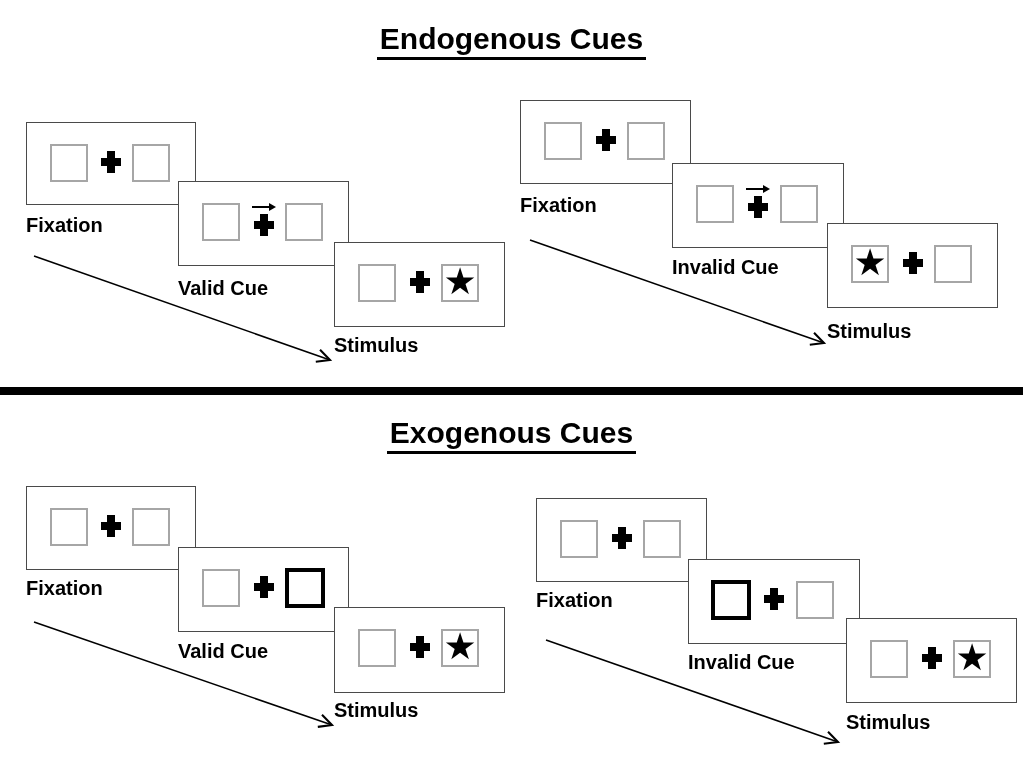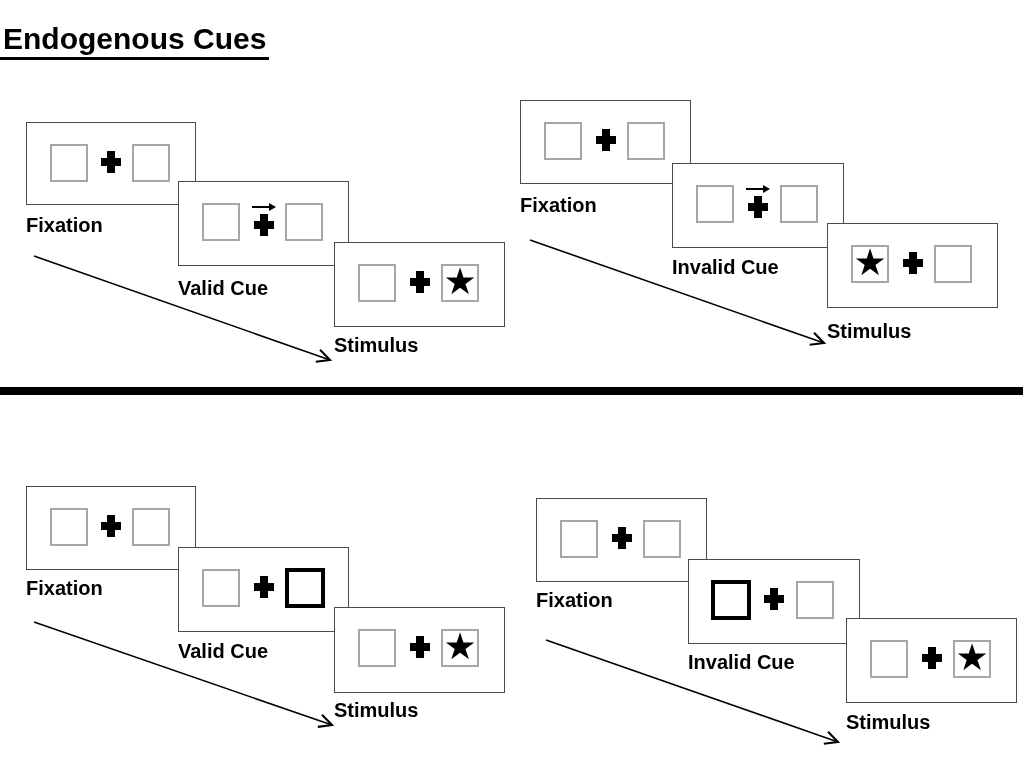--- a/index.html
+++ b/index.html
@@ -1,21 +1,21 @@
 <!DOCTYPE html>
 <html><head>
 <meta charset="utf-8">
 <style>
   html,body{margin:0;padding:0;background:#ffffff;}
   .stage{
     position:relative;width:1023px;height:767px;background:#ffffff;overflow:hidden;
     font-family:"Liberation Sans",sans-serif;color:#000;
   }
   .section-title{
-    position:absolute;left:0;width:1023px;text-align:left;
+    position:absolute;left:0;width:1023px;text-align:center;
     font-size:30px;font-weight:bold;line-height:1.1;white-space:nowrap;
   }
   .section-title .u{display:inline-block;border-bottom:3px solid #000;padding:0 3px 2px;}
   .divider{position:absolute;left:0;top:387px;width:1023px;height:8px;background:#000;}
   .card{
     position:absolute;background:#ffffff;border:1px solid #4a4a4a;box-sizing:border-box;
   }
   .sq{
     position:absolute;top:21px;width:38px;height:38px;box-sizing:border-box;
     border:2px solid #a6a6a6;background:#ffffff;
@@ -122,20 +122,23 @@
           <marker id="ah2" markerWidth="12" markerHeight="12" refX="9" refY="5" orient="auto">
             <path d="M1,1 L9,5 L1,9" fill="none" stroke="#000" stroke-width="1.3"></path>
           </marker>
         </defs>
       <line x1="6" y1="7" x2="300" y2="110" stroke="#000" stroke-width="1.6" marker-end="url(#ah2)"></line>
     </svg>
   </div>
 
   <div class="divider"></div>
 
+  <div class="section-title" style="top:416px">
+    <span class="u">Exogenous Cues</span>
+  </div>
 
   <div>
     <div class="card" style="left:26px;top:486px;width:170px;height:84px">
       <span class="sq l"></span>
       <span class="plus"></span>
       <span class="sq r"></span>
     </div>
     <div class="card-label" style="left:26px;top:577px;width:170px">Fixation</div>
 
     <div class="card" style="left:178px;top:547px;width:171px;height:85px">

